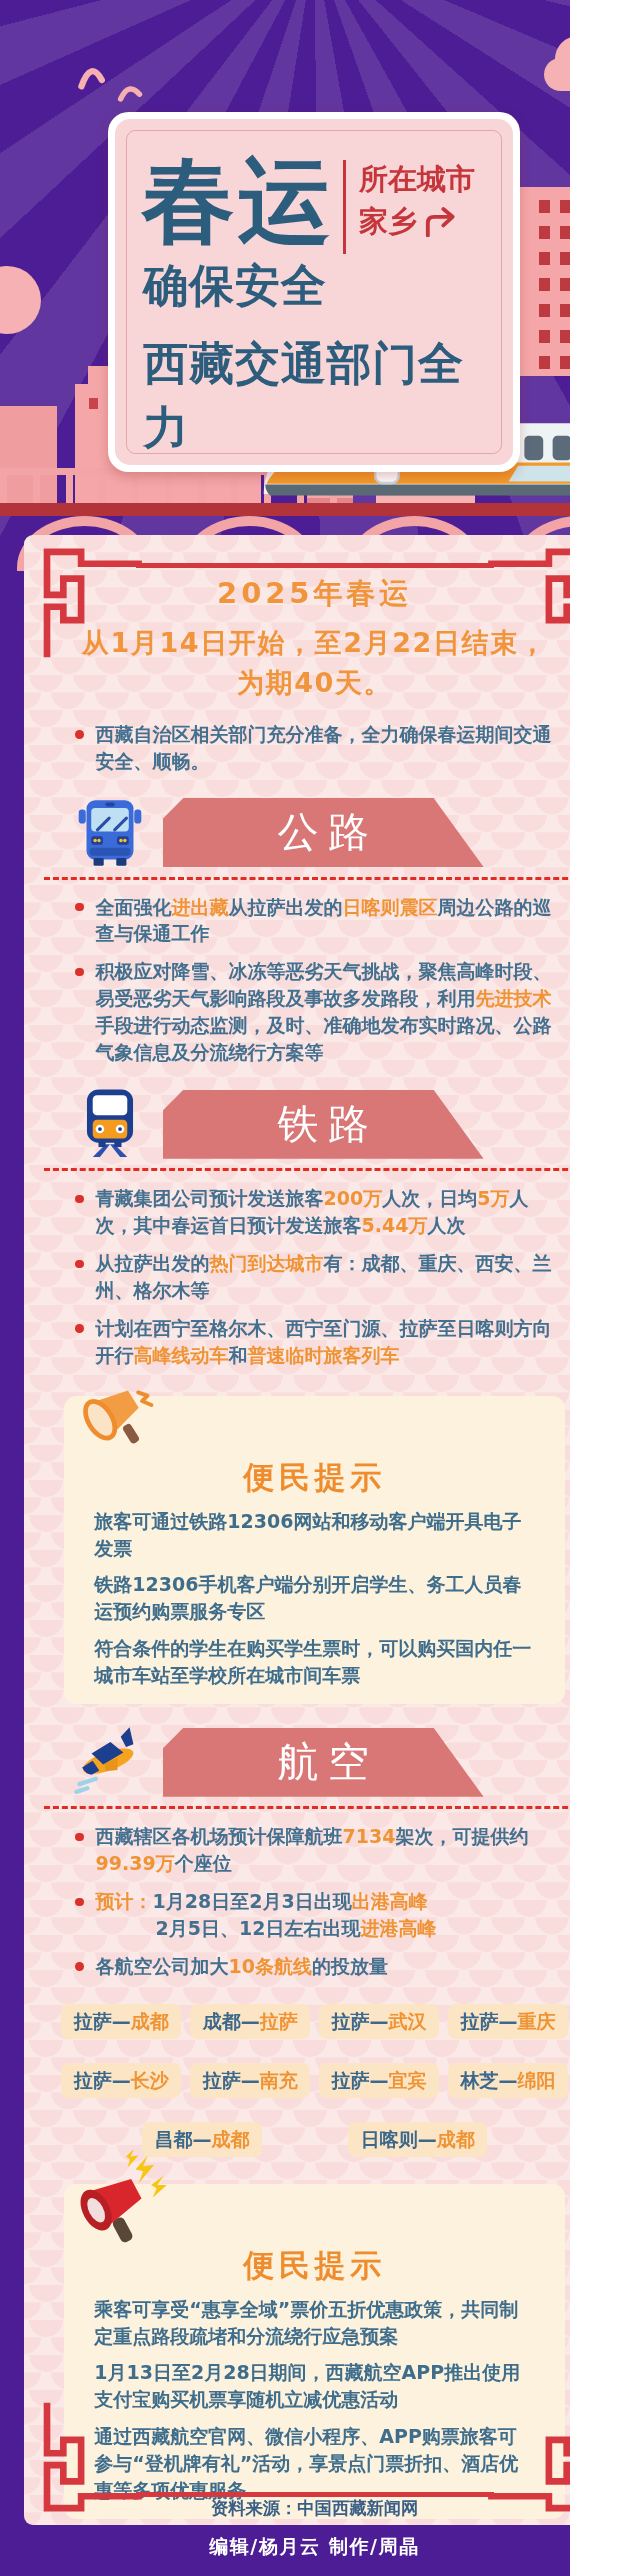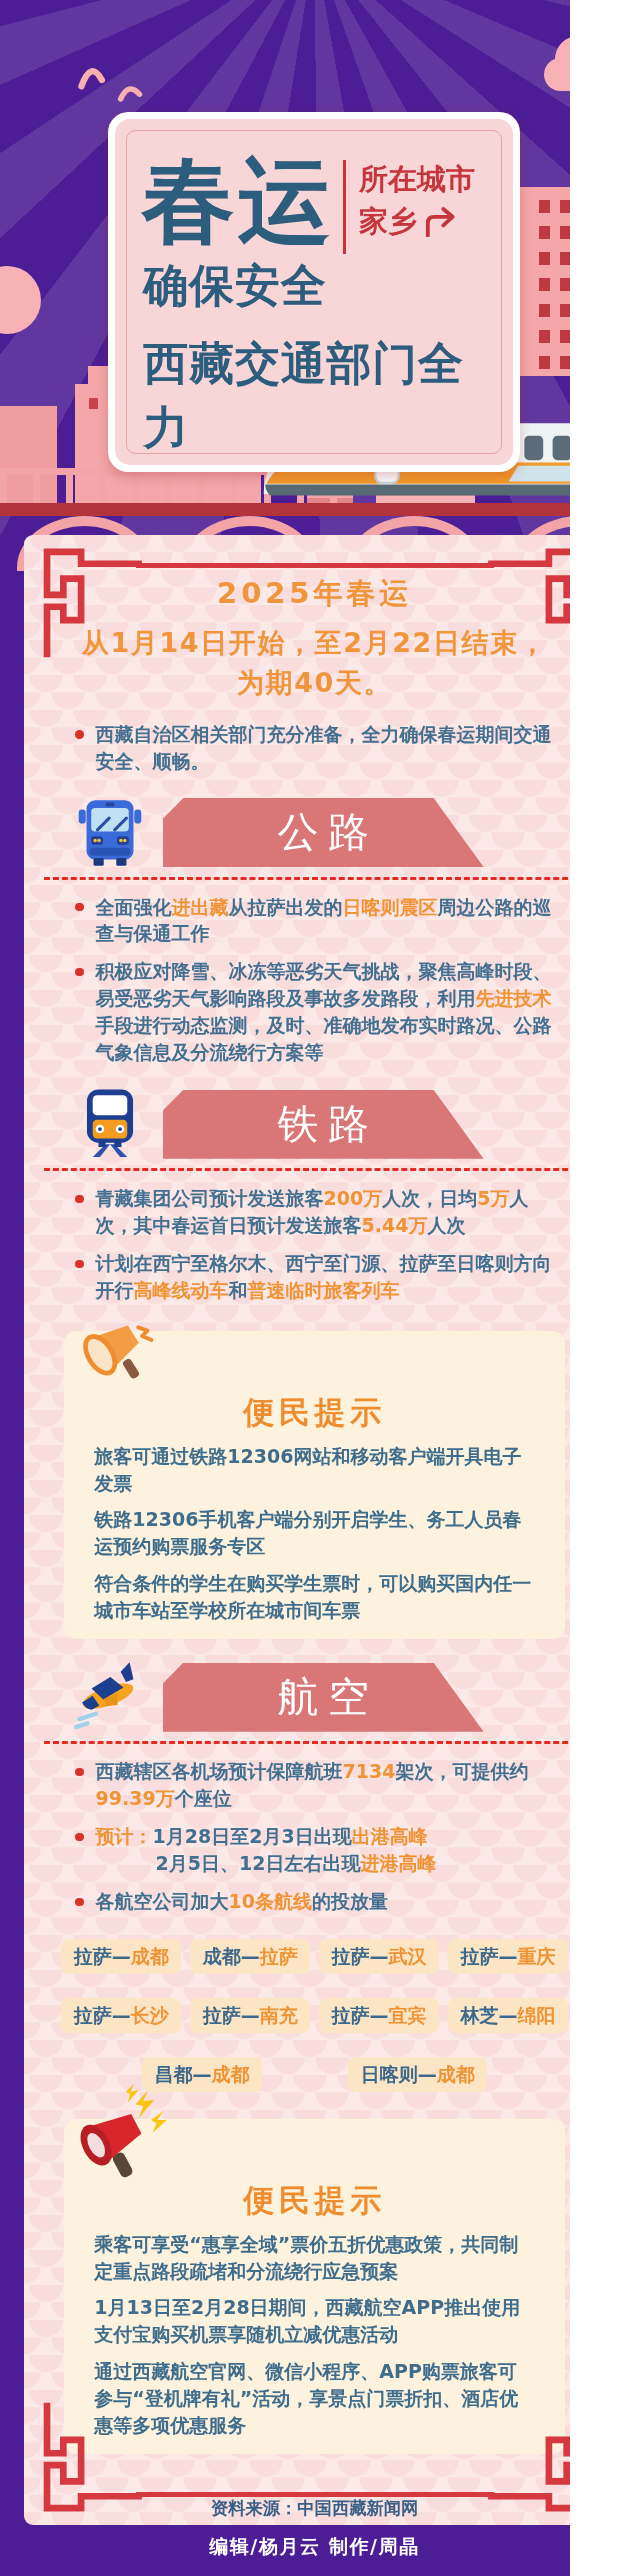--- a/index.html
+++ b/index.html
@@ -248,20 +248,21 @@
               <circle cx="60" cy="57" r="2.6" fill="#1d3f8f"></circle>
           </svg>
         </span>
         <div class="sec-banner">
           <span>铁路</span>
         </div>
       </div>
       <hr class="dashed">
       <ul class="bullets sec-list">
         <li class="bullet"><span>青藏集团公司预计发送旅客</span><span class="hl">200万</span><span>人次，日均</span><span class="hl">5万</span><span>人次，其中春运首日预计发送旅客</span><span class="hl">5.44万</span><span>人次</span></li>
+        <li class="bullet"><span>从拉萨出发的</span><span class="hl">热门到达城市</span><span>有：成都、重庆、西安、兰州、格尔木等</span></li>
         <li class="bullet"><span>计划在西宁至格尔木、西宁至门源、拉萨至日喀则方向开行</span><span class="hl">高峰线动车</span><span>和</span><span class="hl">普速临时旅客列车</span></li>
       </ul>
 
       <div class="tips">
         <svg class="tips-mega" width="94" height="86" viewBox="0 0 120 110">
           <g transform="rotate(-32 56 56)">
             <path d="M44 34 L94 46 L94 72 L44 84 Z" fill="#f29d44"></path>
             <ellipse cx="44" cy="59" rx="15" ry="26" fill="#fbe3c6" stroke="#ef8d2e" stroke-width="6"></ellipse>
             <rect x="62" y="82" width="12" height="26" rx="5" fill="#8a5a40"></rect>
           </g>

